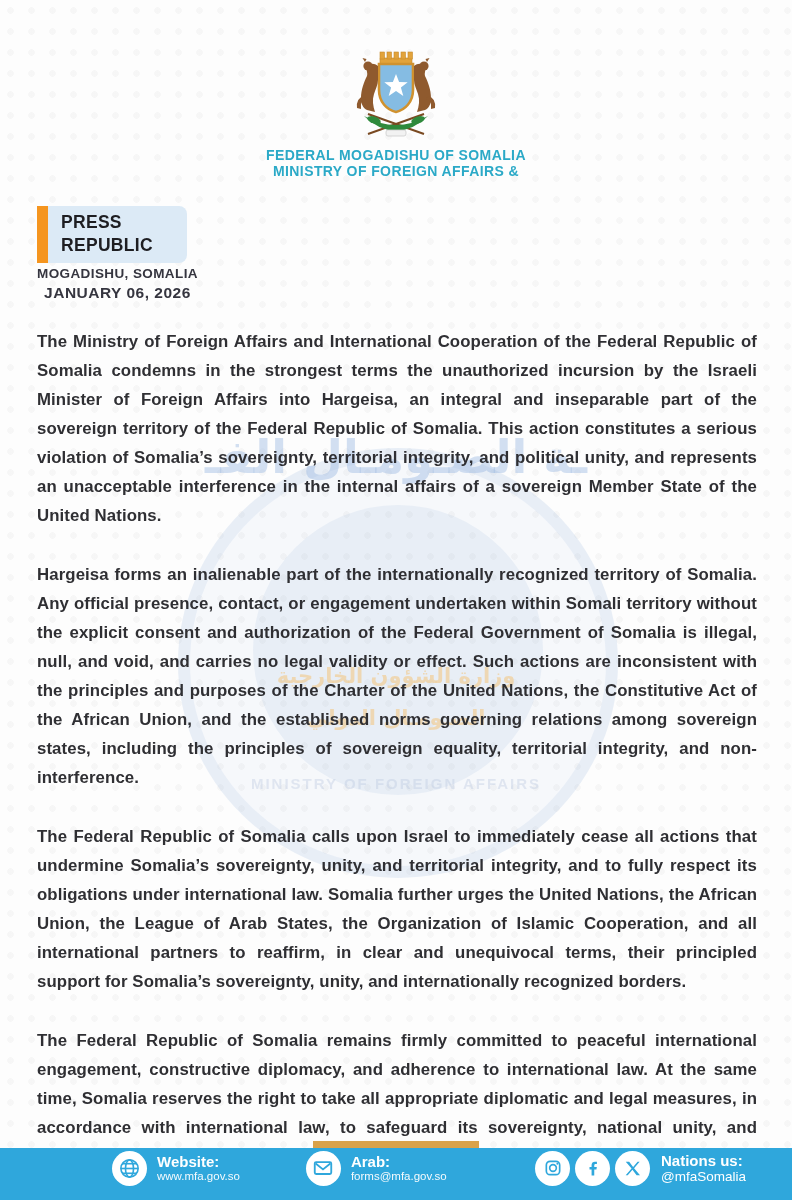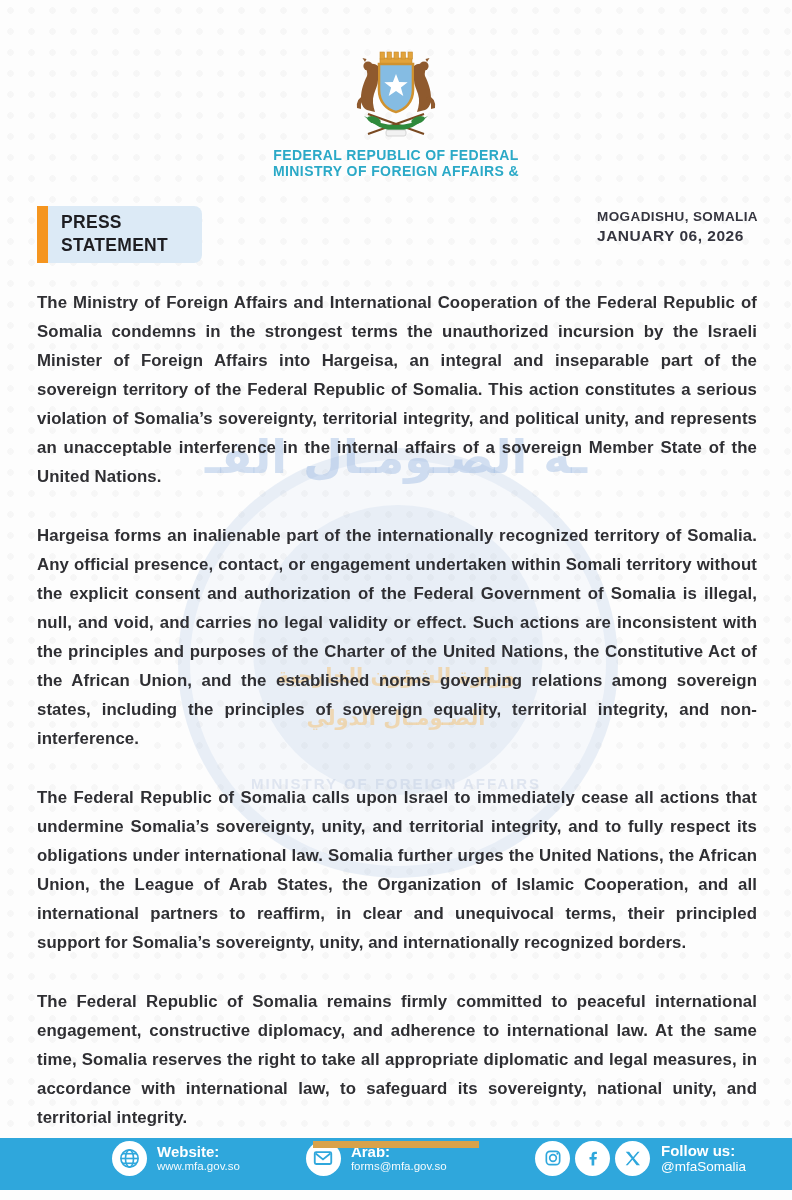--- a/index.html
+++ b/index.html
@@ -44,29 +44,29 @@
   
   .masthead { padding-top:50px; text-align:center; }
   .emblem { display:block; margin:0 auto; }
   .org-lines { margin-top:4px; }
   .org-line {
     font-size:14px; font-weight:bold; letter-spacing:0.4px;
     color:var(--ministry-teal,#2BA9C7); line-height:15.5px;
   }
 
   
-  .title-row { display:flex; justify-content:space-between; align-items:flex-start; margin:27px 34px 0 37px; }
+  .title-row { display:flex; justify-content:space-between; align-items:flex-start; margin:27px 34px 0 37px;flex-direction:column; }
   .press-badge { display:flex; align-items:stretch; }
   .badge-accent { width:11px; background:var(--accent-orange,#F5951F); }
   .badge-box {
     background:var(--badge-blue,#DCEAF6); border-radius:0 8px 8px 0;
     padding:5px 34px 6px 13px; font-size:17.5px; font-weight:bold;
     color:#1E1E22; line-height:1.3; letter-spacing:0.3px;
   }
-  .dateline { text-align:left; padding-top:3px; }
+  .dateline { text-align:center; padding-top:3px; }
   .dateline-location { font-size:13.5px; font-weight:bold; color:#35353F; letter-spacing:0.4px; }
   .dateline-date { font-size:15.5px; font-weight:bold; color:#35353F; letter-spacing:0.5px; margin-top:3px; }
 
   
   .statement-body { margin:25px 35px 0 37px; }
   .statement-body p {
     font-size:16.8px; font-weight:bold; color:#2F2F33;
     line-height:29px; text-align:justify; margin-bottom:30px;
     letter-spacing:0.1px;
   }
@@ -74,21 +74,21 @@
     text-align:center; font-size:19px; font-weight:bold; color:#222;
     letter-spacing:2px; margin-top:28px;
   }
 
   
   .gold-divider {
     position:absolute; bottom:52px; left:50%; transform:translateX(-50%);
     width:166px; height:7px; background:var(--gold-bar,#D9A24A); z-index:2;
   }
   .footer-bar {
-    position:absolute; bottom:10px; left:0; right:0; height:52px;
+    position:absolute; bottom:0; left:0; right:0; height:52px;
     background:var(--footer-blue,#2FA7DC); z-index:1;
     display:flex; align-items:center; padding:0 46px 12px 112px;
   }
   .contact-group { display:flex; align-items:center; }
   .icon-circle {
     width:35px; height:35px; border-radius:50%; background:#fff;
     display:flex; align-items:center; justify-content:center; flex:0 0 auto;
   }
   .contact-text { margin-left:10px; color:#fff; }
   .contact-label { font-size:15px; font-weight:bold; line-height:16px; }
@@ -153,31 +153,31 @@
           <line x1="90" y1="64" x2="34" y2="84"></line>
         </g>
 
         <path d="M30 66 Q62 84 94 66 Q80 80 62 81 Q44 80 30 66 z" fill="#2F8A3C"></path>
         <ellipse cx="40" cy="70" rx="7" ry="3.4" fill="#2F8A3C" transform="rotate(18 40 70)"></ellipse>
         <ellipse cx="84" cy="70" rx="7" ry="3.4" fill="#2F8A3C" transform="rotate(-18 84 70)"></ellipse>
 
         <rect x="52" y="80" width="20" height="6" rx="2" fill="#f2f2f2" stroke="#cccccc" stroke-width="0.8"></rect>
       </svg>
       <div class="org-lines">
-        <div class="org-line">FEDERAL REPUBLIC OF FEDERAL</div>
+        <div class="org-line">FEDERAL MOGADISHU OF SOMALIA</div>
         <div class="org-line">MINISTRY OF FOREIGN AFFAIRS &amp;</div>
       </div>
     </header>
 
     <div class="title-row">
       <div class="press-badge">
         <div class="badge-accent"></div>
         <div class="badge-box">
           <div>PRESS</div>
-          <div>STATEMENT</div>
+          <div>REPUBLIC</div>
         </div>
       </div>
       <div class="dateline">
         <div class="dateline-location">MOGADISHU, SOMALIA</div>
         <div class="dateline-date">JANUARY 06, 2026</div>
       </div>
     </div>
 
     <main class="statement-body">
       <p>The Ministry of Foreign Affairs and International Cooperation of the Federal Republic of Somalia condemns in the strongest terms the unauthorized incursion by the Israeli Minister of Foreign Affairs into Hargeisa, an integral and inseparable part of the sovereign territory of the Federal Republic of Somalia. This action constitutes a serious violation of Somalia’s sovereignty, territorial integrity, and political unity, and represents an unacceptable interference in the internal affairs of a sovereign Member State of the United Nations.</p>
@@ -235,19 +235,19 @@
             <path d="M13.5 21 v-7.2 h2.6 l0.5 -3 h-3.1 v-1.9 c0 -0.9 0.4 -1.7 1.7 -1.7 h1.5 V4.6 c-0.3 0 -1.3 -0.1 -2.4 -0.1 c-2.4 0 -4 1.4 -4 4 v2.3 H7.8 v3 h2.5 V21 z"></path>
           </svg>
         </div>
         <div class="icon-circle">
           <svg width="19" height="19" viewBox="0 0 24 24" fill="#2FA7DC">
             <path d="M3.5 3.5 h4.3 l5 6.5 l5.6 -6.5 h2.6 l-7 8.1 l7.5 8.9 h-4.3 l-5.3 -6.8 l-5.9 6.8 H3.4 l7.4 -8.5 z"></path>
           </svg>
         </div>
       </div>
       <div class="follow-text">
-        <div class="follow-label">Follow us:</div>
+        <div class="follow-label">Nations us:</div>
         <div class="follow-value">@mfaSomalia</div>
       </div>
     </div>
 
   </footer>
 </div>
 
 </body></html>

